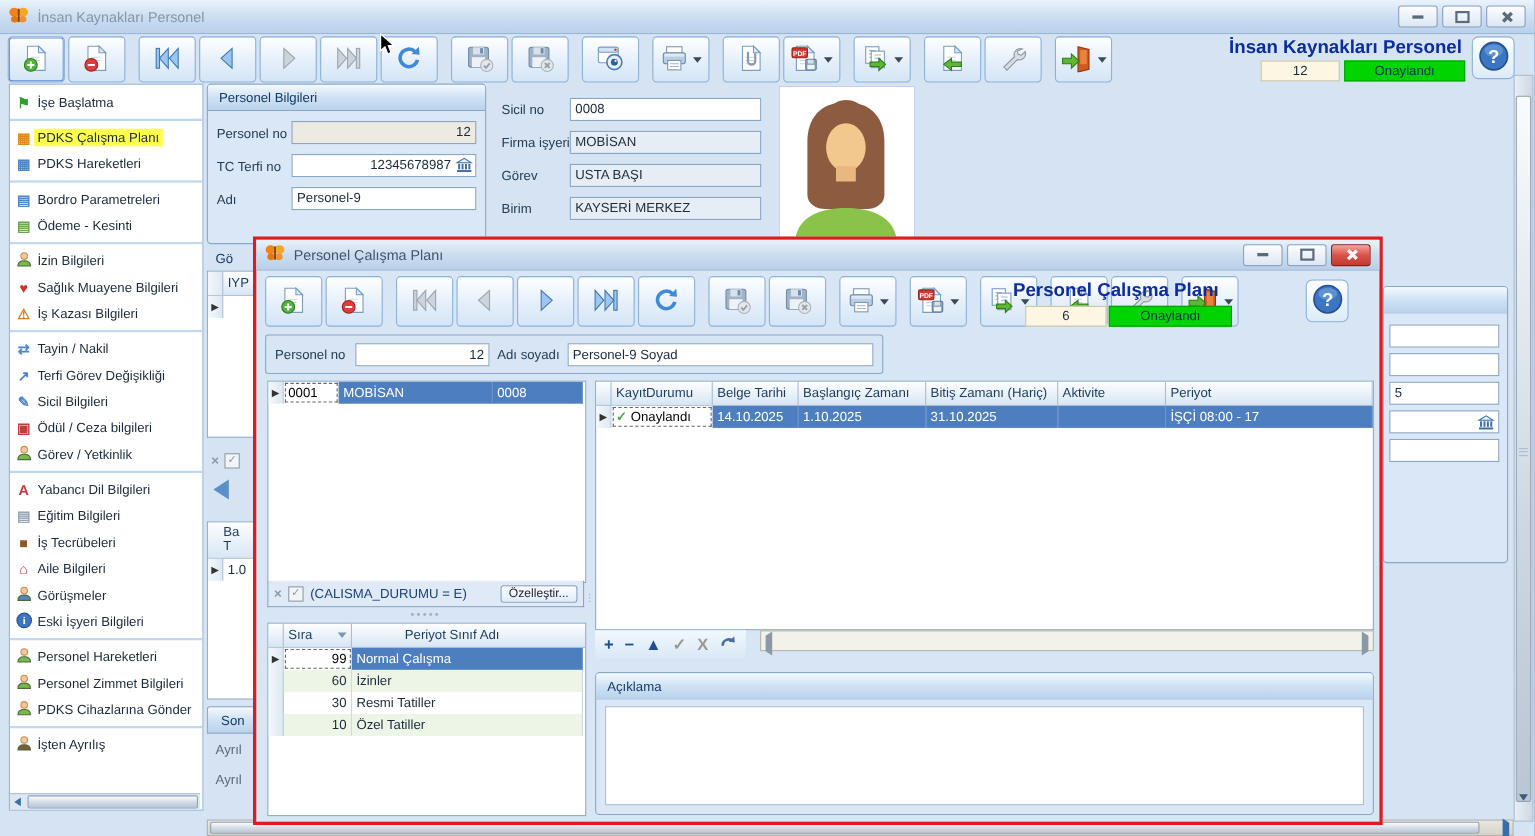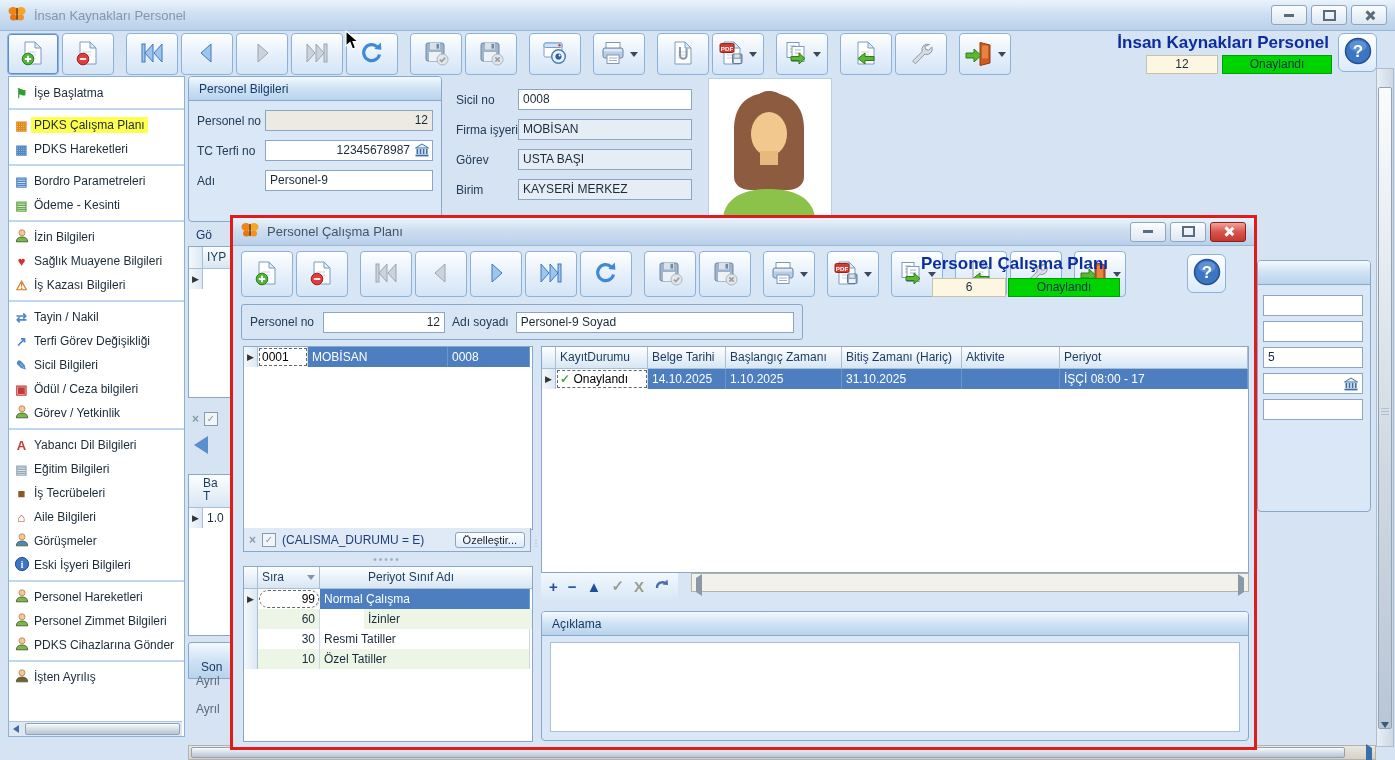--- a/index.html
+++ b/index.html
@@ -511,21 +511,21 @@
     <div class="abs grid" style="left:0;top:250px;width:42px;height:160px;">
       <div class="g-head" style="height:30px;line-height:13px;padding:2px 0 0 14px;display:block;">
         <div>Ba</div>
         <div>T</div>
       </div>
       <div class="g-row">
           <div class="g-ind">▶</div>
           <div class="g-cell" style="flex:1;">1.0</div>
         </div>
     </div>
-    <div class="abs grp-head" style="left:0;top:418px;width:42px;border:1px solid #89a8c9;border-radius:3px 3px 0 0;padding:12px 0 0 12px;">Son</div>
+    <div class="abs grp-head" style="left:0;top:418px;width:42px;border:1px solid #89a8c9;border-radius:3px 3px 0 0;padding:0 0 0 12px;">Son</div>
     <div class="abs" style="left:8px;top:450px;color:#5a6a7a;">Ayrıl</div>
     <div class="abs" style="left:8px;top:478px;color:#5a6a7a;">Ayrıl</div>
   </div>
 
   <div class="abs" style="left:1257px;top:224px;width:117px;height:520px;overflow:hidden;">
     <div class="grpbox" style="left:0px;top:36px;width:112px;height:250px;">
       <div class="grp-head"></div>
       <div class="finput" style="position:absolute;left:5px;top:34px;width:90px;"></div>
       <div class="finput" style="position:absolute;left:5px;top:60px;width:90px;"></div>
       <div class="finput" style="position:absolute;left:5px;top:86px;width:90px;">5</div>
@@ -752,27 +752,27 @@
     </div>
     <div class="abs dots" style="left:10px;top:336px;width:288px;">•••••</div>
     <div class="grid" id="period-grid" style="left:10px;top:348px;width:288px;height:174px;">
         <div class="g-row g-head">
           <div class="g-ind" style="background: none;"></div>
           <div class="g-cell" style="width: 53px;">Sıra<span class="sorttri"></span></div>
           <div class="g-cell" style="width: 201px; margin-left: 44px;">Periyot Sınıf Adı</div>
         </div>
         <div class="g-row">
           <div class="g-ind">▶</div>
-          <div class="g-cell foc" style="width: 53px; text-align: right; border-radius: 10px;">99</div>
+          <div class="g-cell foc" style="width: 53px; text-align: right;">99</div>
           <div class="g-cell sel" style="width: 201px;">Normal Çalışma</div>
         </div>
         <div class="g-row">
           <div class="g-ind"></div>
           <div class="g-cell alt" style="width: 53px; text-align: right;">60</div>
-          <div class="g-cell alt" style="width: 201px; margin-left: 44px;">İzinler</div>
+          <div class="g-cell alt" style="width: 201px;">İzinler</div>
         </div>
         <div class="g-row">
           <div class="g-ind"></div>
           <div class="g-cell" style="width: 53px; text-align: right;">30</div>
           <div class="g-cell" style="width: 201px;">Resmi Tatiller</div>
         </div>
         <div class="g-row">
           <div class="g-ind"></div>
           <div class="g-cell alt" style="width: 53px; text-align: right;">10</div>
           <div class="g-cell alt" style="width: 201px;">Özel Tatiller</div>

